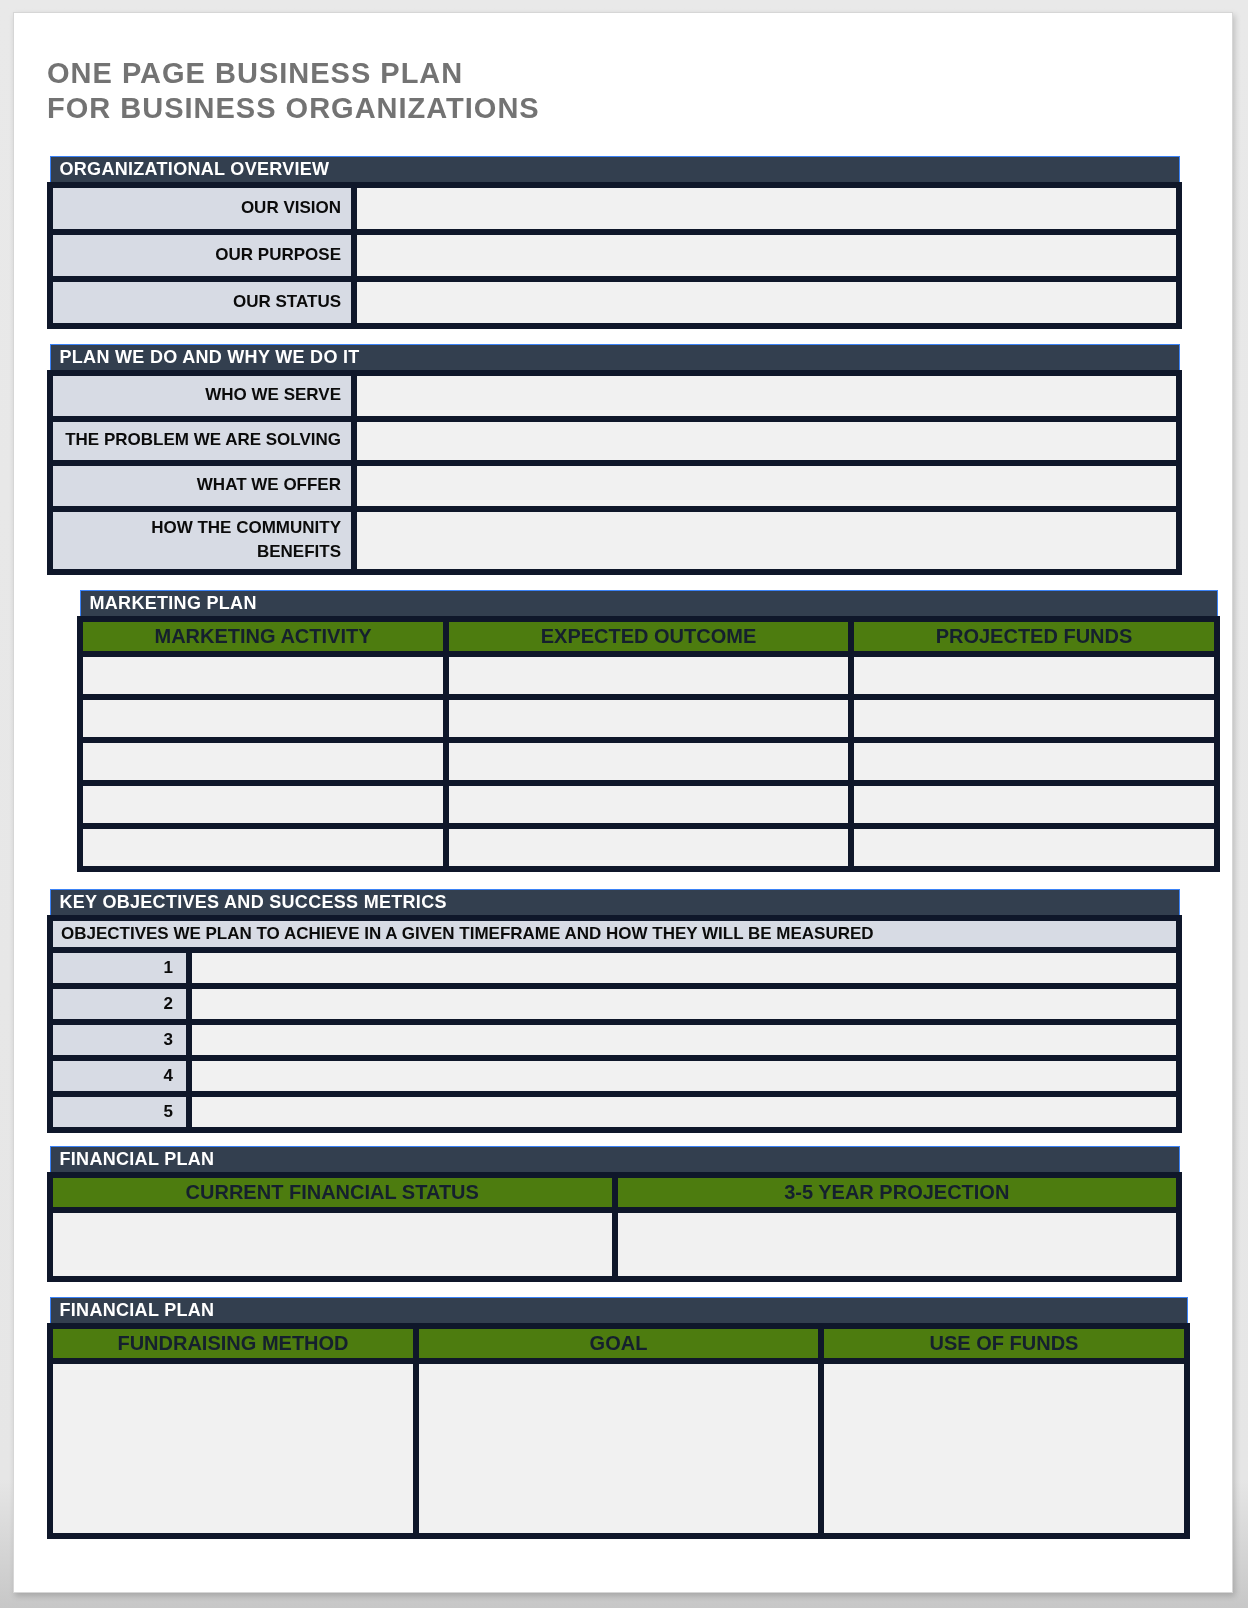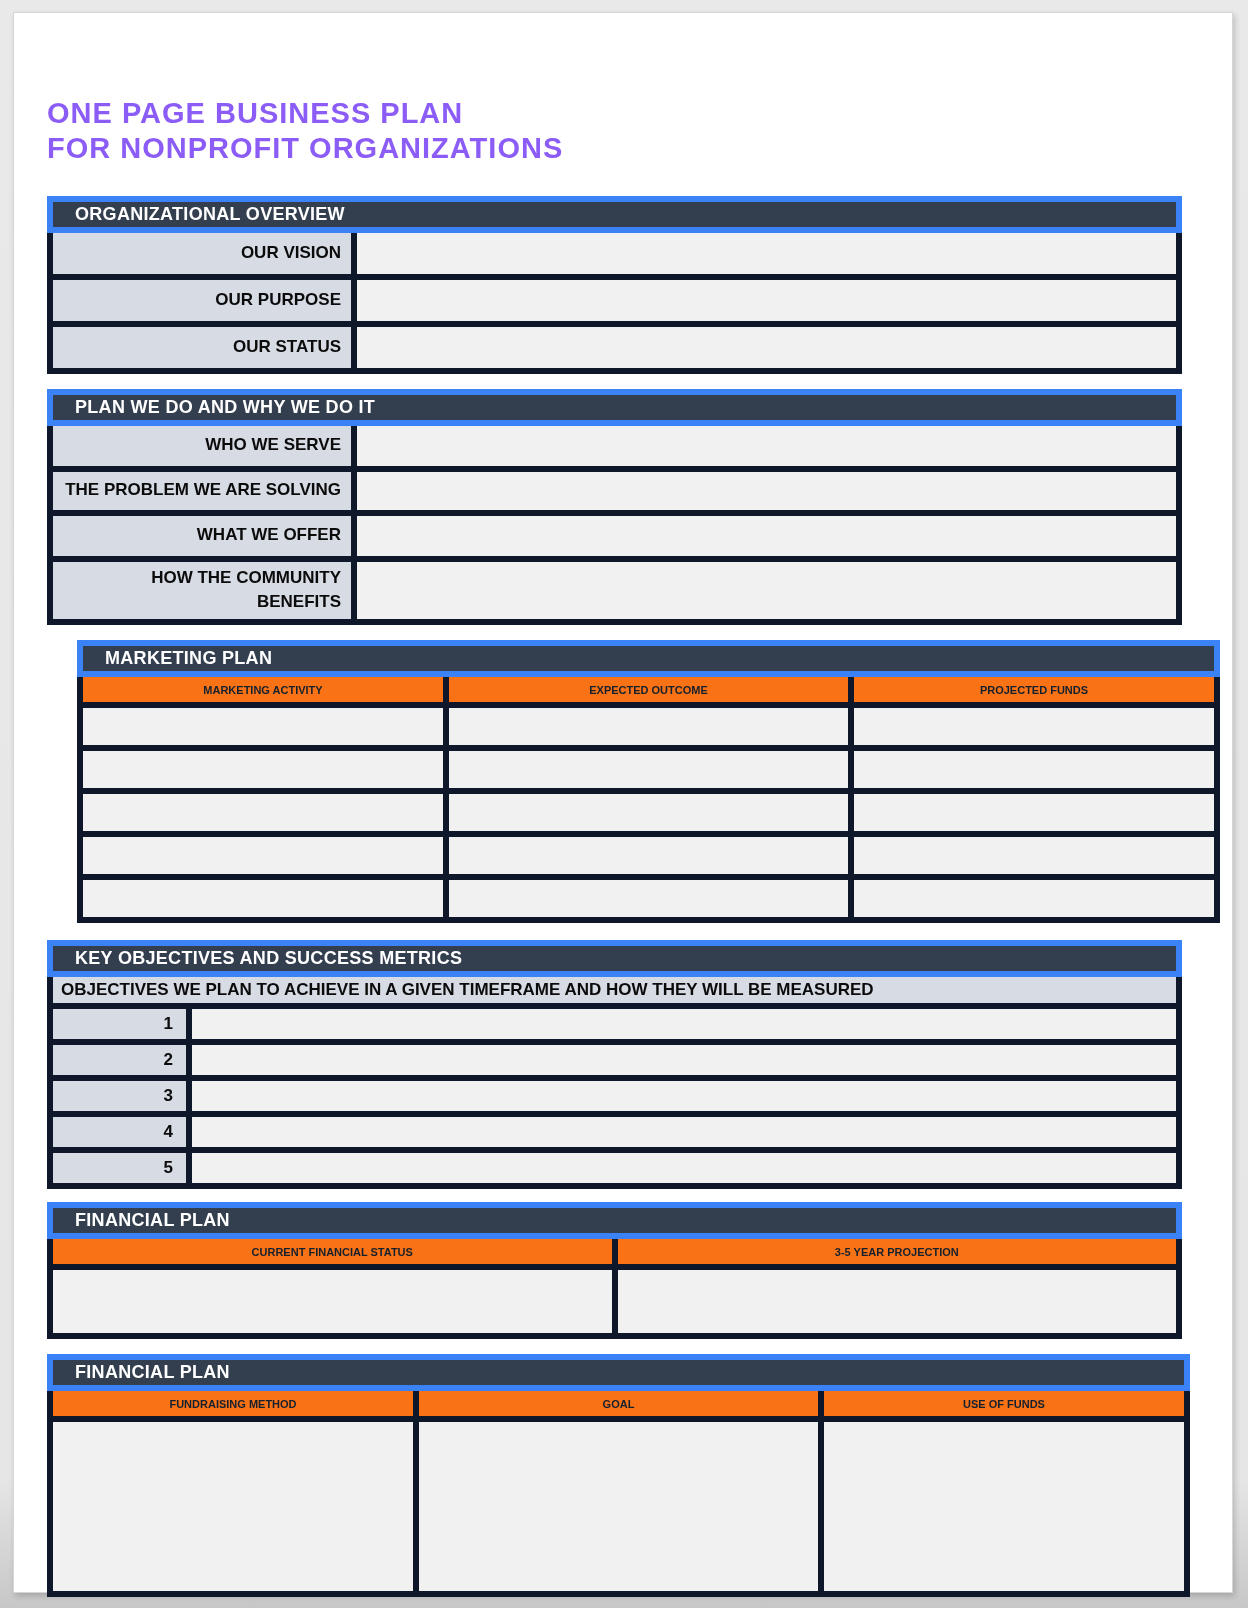--- a/index.html
+++ b/index.html
@@ -12,47 +12,46 @@
   }
   .page {
     position:absolute; left:13px; top:12px;
     width:1220px; height:1581px;
     background:#ffffff;
     border:1px solid #d6d6d6;
     box-shadow:2px 3px 6px rgba(0,0,0,.18);
     padding:43px 50px 0 33px;
   }
   .doc-title {
-    font-size:29px; font-weight:bold; color:#8b5cf6;
+    font-size:29px; font-weight:bold; color:#737373;
     letter-spacing:1px; line-height:1.22;
     margin-bottom:29px;
-    margin-top:40px;
   }
   table {
     width:100%;
     border-collapse:collapse;
     table-layout:fixed;
   }
   th, td { border:6px solid #0f172a; }
   .sec-head {
     background:#333f4f; color:#ffffff;
     font-size:18px; font-weight:bold; text-align:left;
-    height:24px; padding:2px 9px 2px 22px;
+    height:24px; padding:2px 9px 2px 9px;
     letter-spacing:.3px;
-    border:6px solid #3b82f6;
+    border:1px solid #3b82f6;
   }
   .label-cell {
     background:#d7dbe4; color:#0b0b0b;
     font-size:17px; font-weight:bold; text-align:right;
     padding:4px 10px; line-height:1.45;
   }
   .value-cell { background:#f1f1f1; }
   .col-head {
-    background:#f97316; color:#15202e;
-    font-size:11px; font-weight:bold; text-align:center;
+    background:#4d7c0f; color:#15202e;
+    font-size:20px; font-weight:bold; text-align:center;
     height:31px; padding:3px 6px;
   }
   .sub-head {
     background:#d7dbe4; color:#0b0b0b;
     font-size:17px; font-weight:bold; text-align:left;
     height:16px; padding:3px 8px;margin-left:44px;
   }
   .num-cell {
     background:#d7dbe4; color:#0b0b0b;
     font-size:17px; font-weight:bold; text-align:right;
@@ -75,21 +74,21 @@
   .t-fundraising .data-row td { height:175px; }
   .c-activity { width:366px; }
   .c-outcome  { width:405px; }
   .c-cost     { width:366px; }
 </style>
 </head>
 <body>
 
 <div class="page">
 
-  <h1 class="doc-title"><span>ONE PAGE BUSINESS PLAN</span><br><span>FOR NONPROFIT ORGANIZATIONS</span></h1>
+  <h1 class="doc-title"><span>ONE PAGE BUSINESS PLAN</span><br><span>FOR BUSINESS ORGANIZATIONS</span></h1>
 
   <table class="sect t-overview">
     <colgroup>
         <col class="label-col">
         <col>
       </colgroup>
     <tbody>
         <tr>
       <th class="sec-head" colspan="2">ORGANIZATIONAL OVERVIEW</th>
     </tr>

